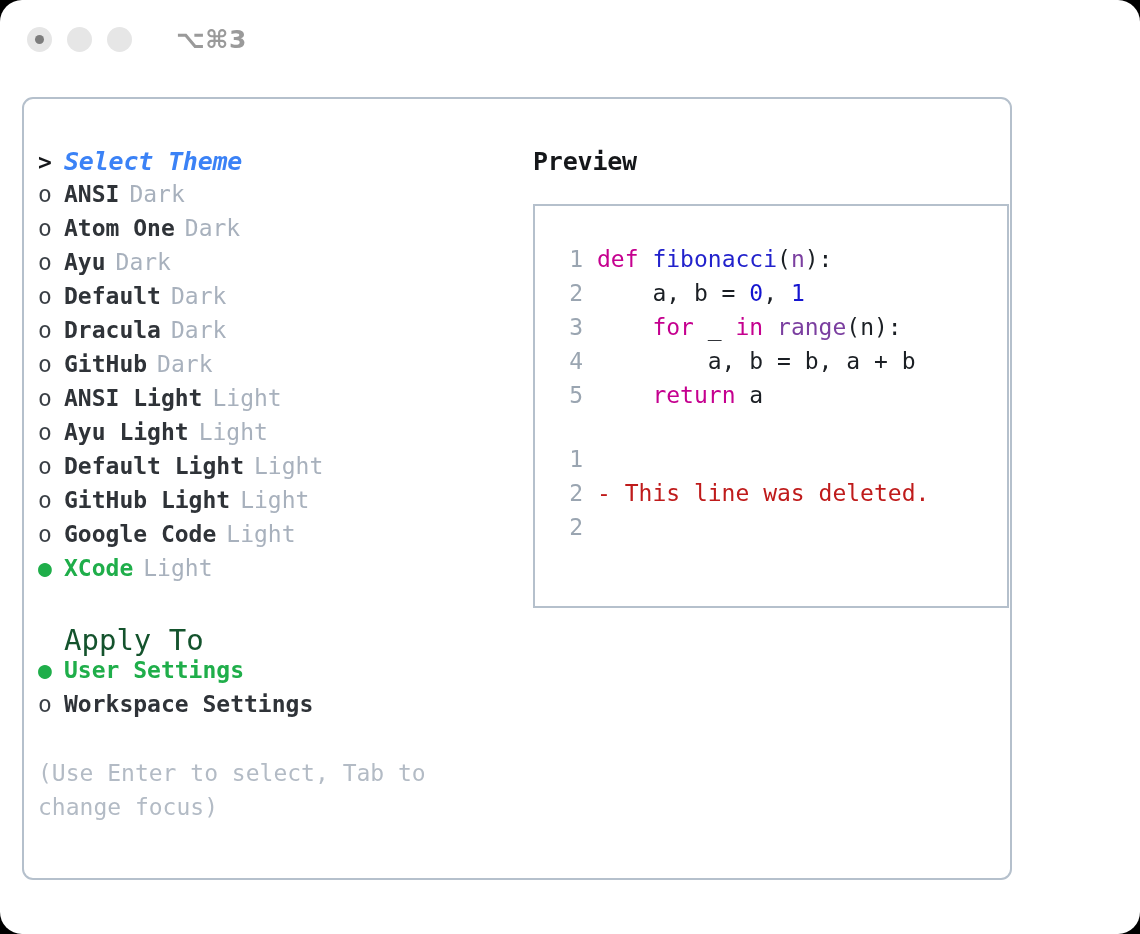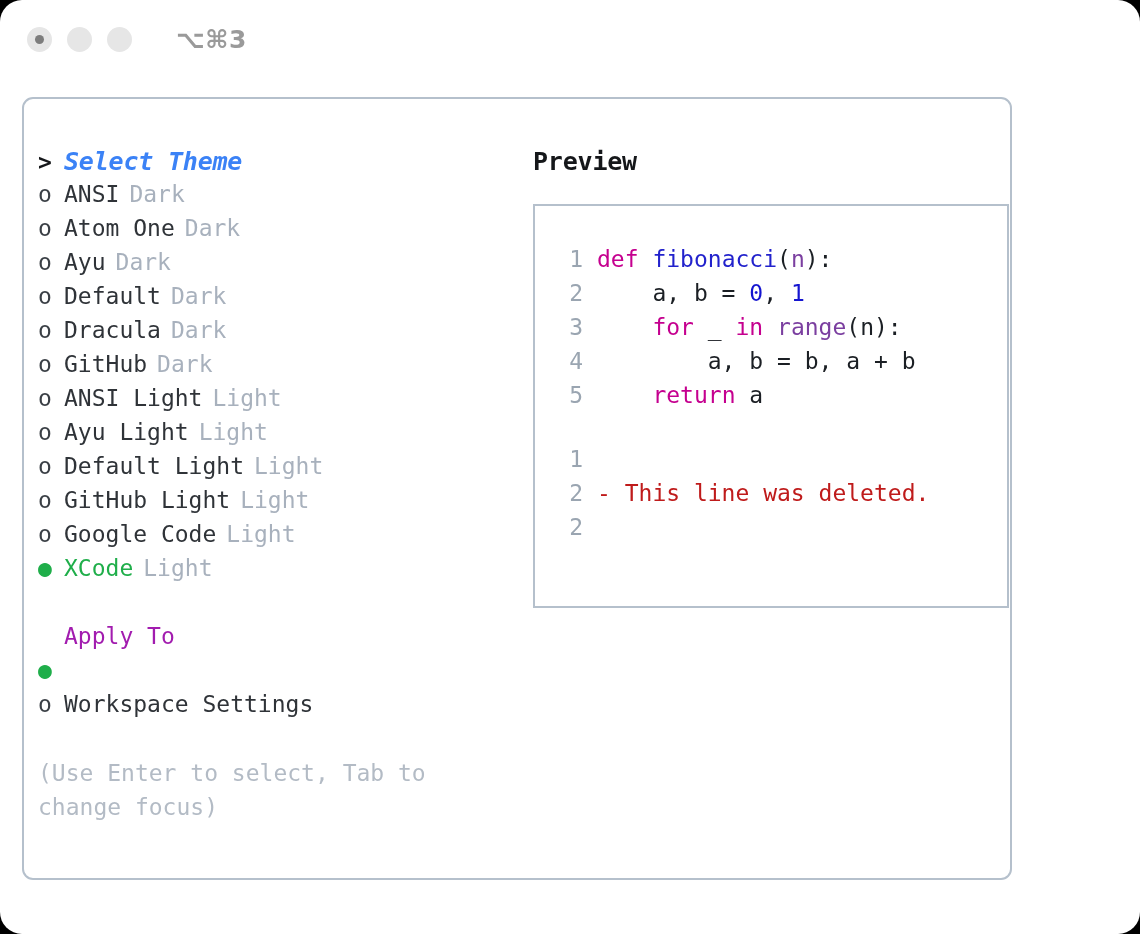--- a/index.html
+++ b/index.html
@@ -109,31 +109,31 @@
   .marker.unselected { color: #3a3f45; }
   .marker.selected { color: #1fae4a; }
 
   .row-title {
     font-weight: bold;
     color: #3b82f6;
     font-size: 25px;
     letter-spacing: -0.2px;
     font-style: italic;
   }
-  .label { color: #2f3338; }
+  .label { color: #2f3338; font-weight: bold; }
   .label.sel { color: #1fae4a; }
   .variant {
     color: #a8b1bd;
     margin-left: 10px;
     text-align: right;
   }
   .section-head {
     font-weight: normal;
-    color: #a21caf;
-    font-size: 23px;
+    color: #14532d;
+    font-size: 29px;
   }
   .spacer-row { height: 34px; }
   .hint {
     margin-top: 31px;
     color: #b3bbc5;
     font-size: 23px;
     line-height: 34px;
     width: 420px;
   }
 
@@ -231,21 +231,21 @@
           </div>
 
         <div class="spacer-row"></div>
 
         <div class="row">
           <span class="marker"></span>
           <span class="section-head">Apply To</span>
         </div>
 
         <div id="apply-items">
-            <div class="row"><span class="marker selected">●</span></div>
+            <div class="row"><span class="marker selected">●</span><span class="label sel">User Settings</span></div>
             <div class="row"><span class="marker unselected">o</span><span class="label">Workspace Settings</span></div>
           </div>
 
         <div class="hint">(Use Enter to select, Tab to change focus)</div>
       </div>
 
       <div class="right-col">
         <div class="preview-title">Preview</div>
 
         <div class="preview-box">

